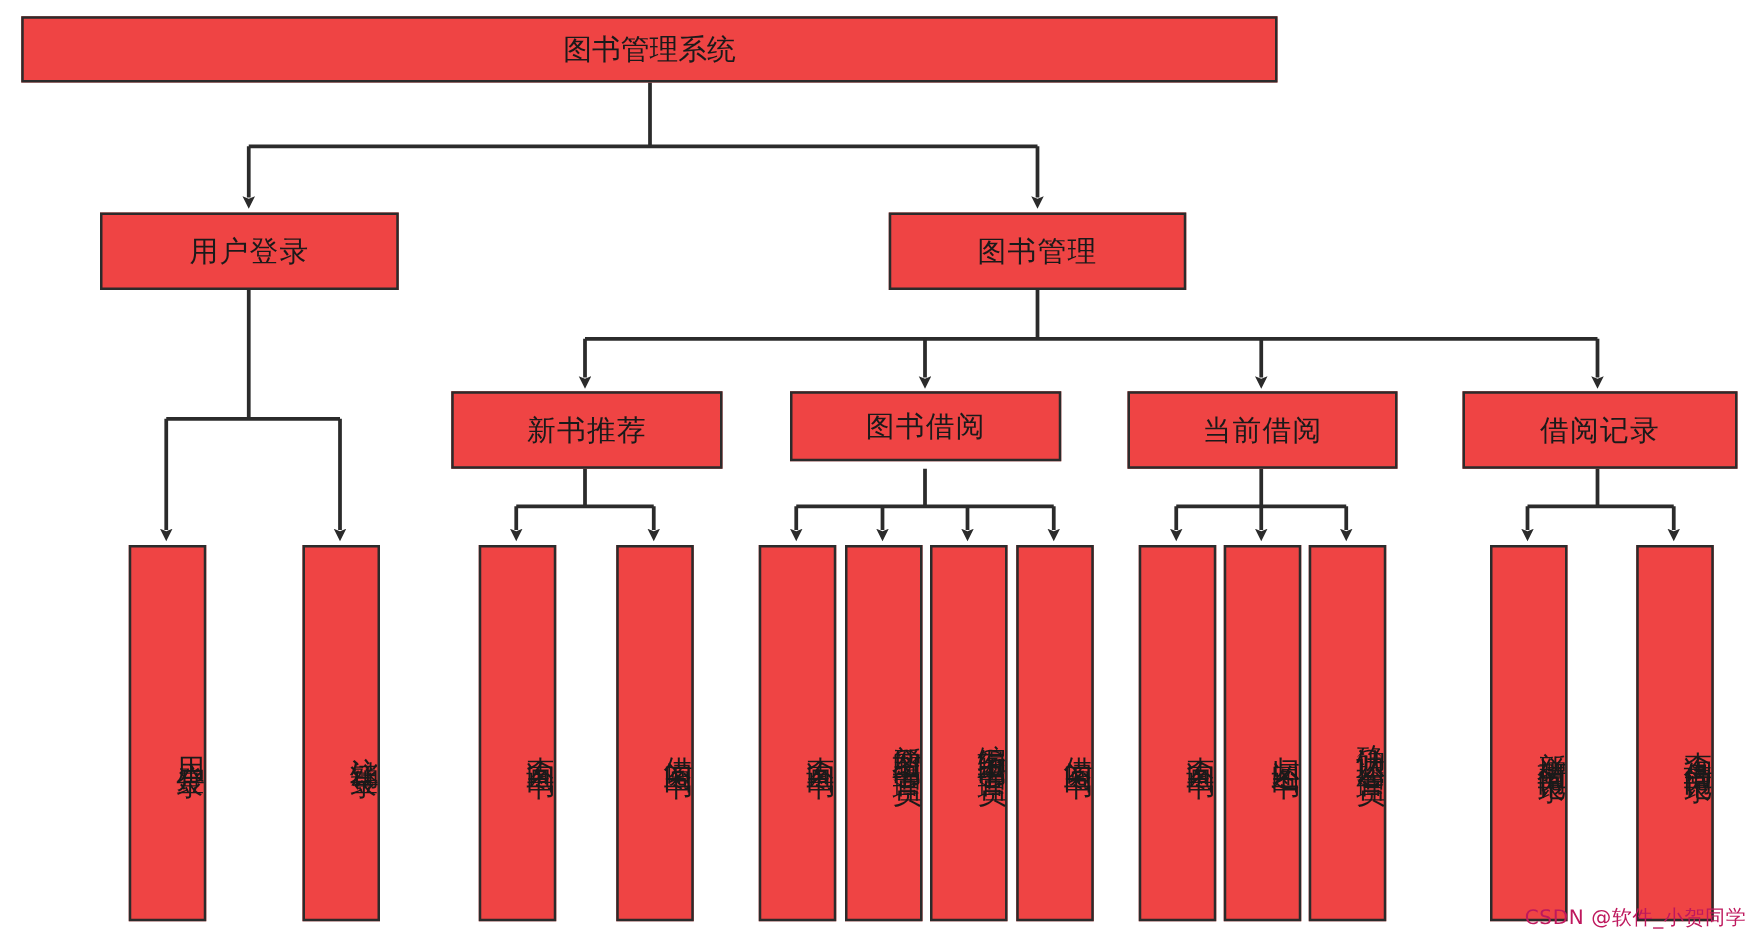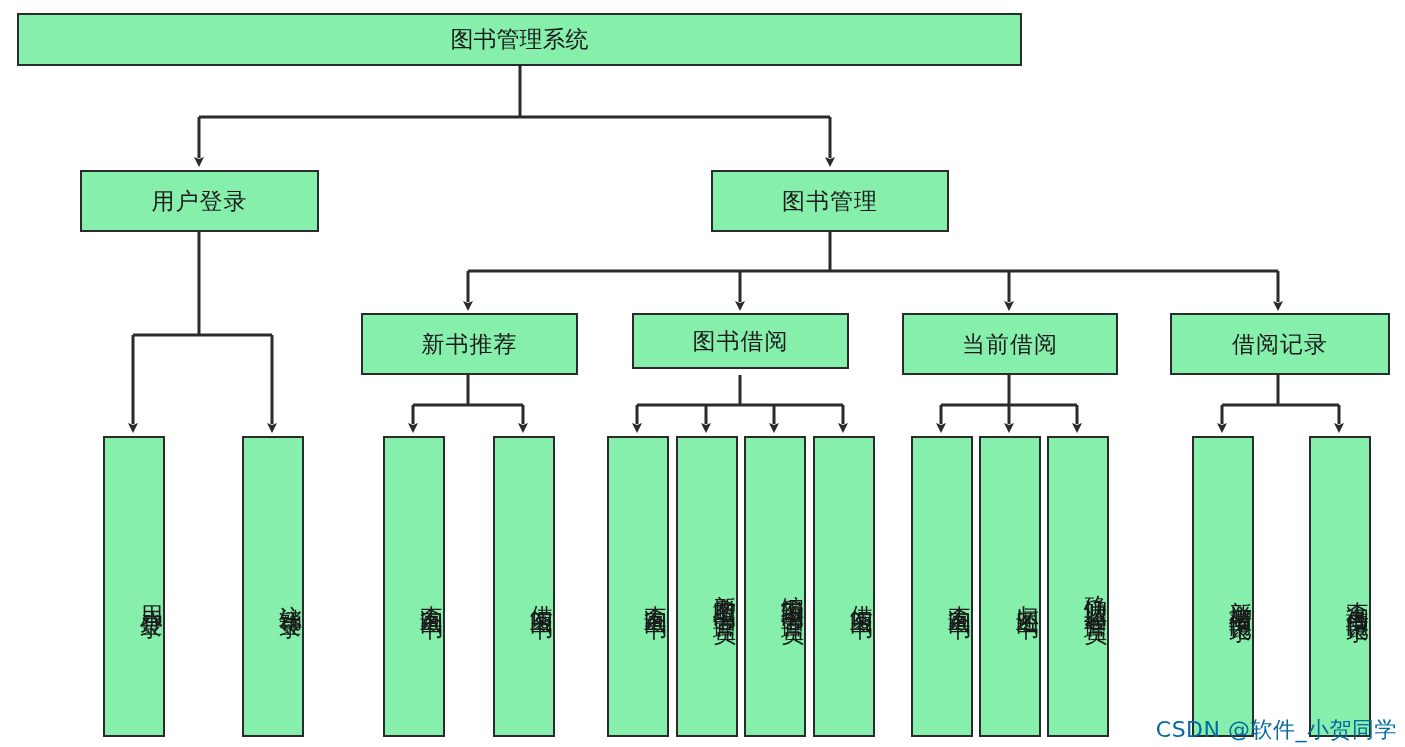--- a/index.html
+++ b/index.html
@@ -4,21 +4,21 @@
 <style>
   html,body{margin:0;padding:0;background:#ffffff;}
   body{
     font-family:"DejaVu Sans","Liberation Sans",sans-serif;
     width:1405px;height:747px;overflow:hidden;
   }
   #stage{position:relative;width:1405px;height:747px;background:#fff;}
   #wires{position:absolute;left:0;top:0;width:1405px;height:747px;}
   .node{
     position:absolute;
-    background:#86efac;
+    background:#ef4444;
     border:2px solid #2b2b2b;
     box-sizing:border-box;
     display:flex;align-items:center;justify-content:center;
     color:#1a1a1a;
   }
   .node.h{ font-size:23px; letter-spacing:1px; }
   .node.root{ font-size:23px; }
   .node.v{
     writing-mode:vertical-rl;
     text-orientation:upright;
@@ -26,22 +26,22 @@
     letter-spacing:4px;
     padding-top:16px;
     align-items:flex-start;
     justify-content:center;
     line-height:1;
   }
   .node.v span{ display:block; }
   .wm{
     position:absolute;
     right:8px;bottom:2px;
-    font-size:22px;
-    color:#0369a1;
+    font-size:16px;
+    color:#be185d;
     white-space:nowrap;
     letter-spacing:0.5px;
   }
 </style>
 </head>
 <body>
 
 <div id="stage">
 
   <svg id="wires" viewBox="0 0 1405 747">

